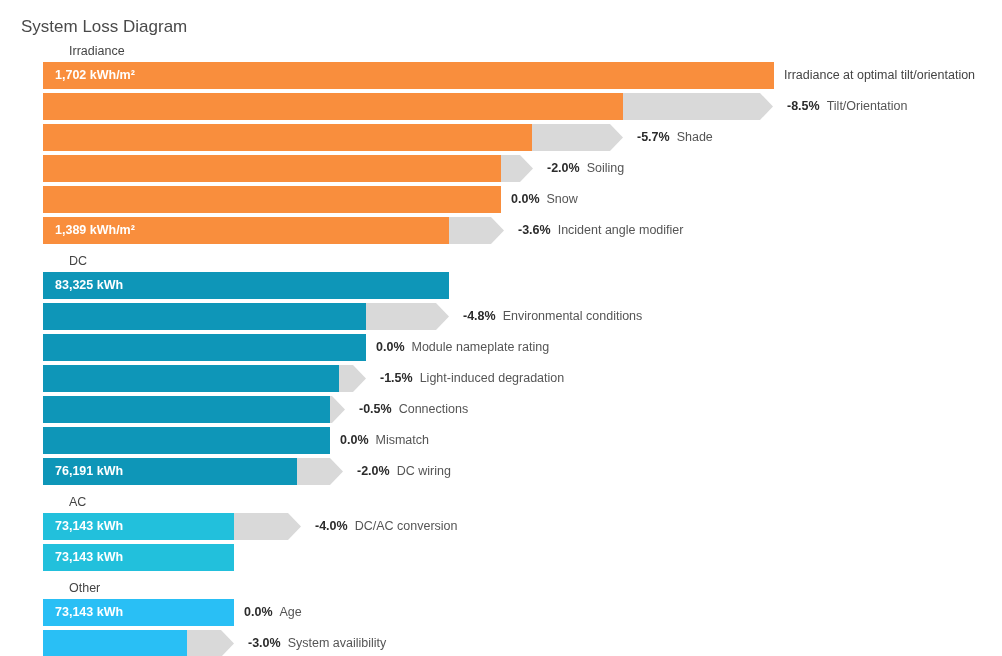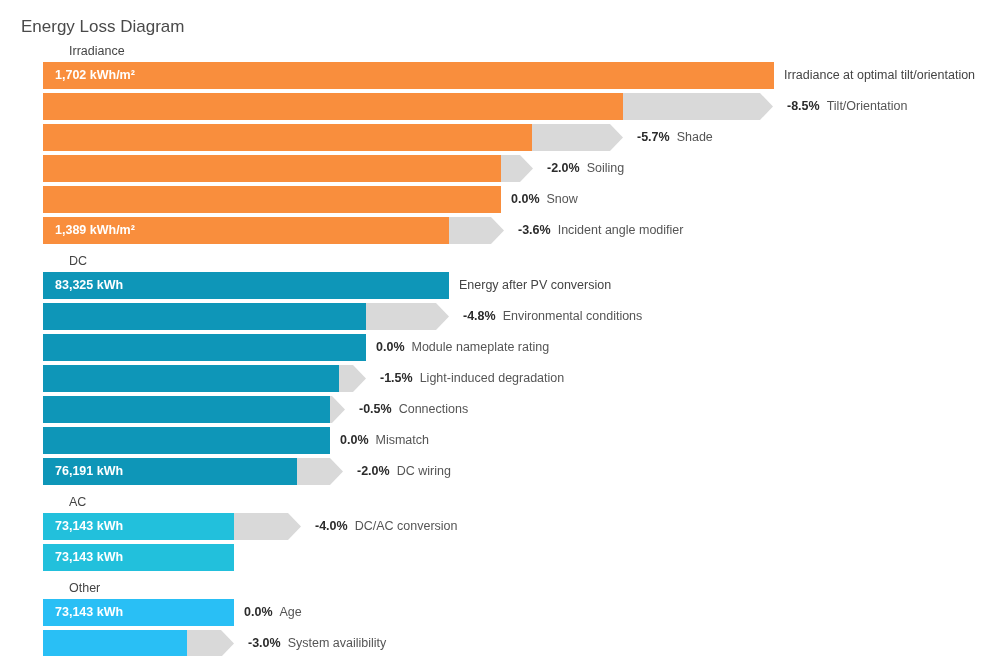--- a/index.html
+++ b/index.html
@@ -95,21 +95,21 @@
   .row-caption.plain .lbl {
     margin-left: 0;
     color: #444444;
   }
 </style>
 </head>
 <body>
 
 <div id="diagram">
 
-  <div class="page-title">Energy Loss Diagram</div>
+  <div class="page-title">System Loss Diagram</div>
 
   <div id="sections-host">
       <div class="section" style="top: 44px;">
         <div class="section-label">Irradiance</div>
         <div class="row" style="top: 18px; width: 1002px;">
           <div class="bar" style="width: 731px; background: rgb(249, 142, 61);"></div>
           <div class="bar-value" style="left: 33px;">1,702 kWh/m²</div>
           <div class="row-caption plain" style="left: 762px;"><span class="lbl">Irradiance at optimal tilt/orientation</span></div>
         </div>
         <div class="row" style="top: 49px; width: 1002px;">
@@ -136,21 +136,20 @@
           <div class="bar-value" style="left: 33px;">1,389 kWh/m²</div>
           <div class="loss-arrow pointed" style="left: 427px; width: 55px; background: rgb(217, 217, 217);"></div>
           <div class="row-caption" style="left: 496px;"><span class="pct">-3.6%</span><span class="lbl">Incident angle modifier</span></div>
         </div>
       </div>
       <div class="section" style="top: 254px;">
         <div class="section-label">DC</div>
         <div class="row" style="top: 18px; width: 1002px;">
           <div class="bar" style="width: 406px; background: rgb(14, 150, 184);"></div>
           <div class="bar-value" style="left: 33px;">83,325 kWh</div>
-          <div class="row-caption plain" style="left: 437px;"><span class="lbl">Energy after PV conversion</span></div>
         </div>
         <div class="row" style="top: 49px; width: 1002px;">
           <div class="bar" style="width: 323px; background: rgb(14, 150, 184);"></div>
           <div class="loss-arrow pointed" style="left: 344px; width: 83px; background: rgb(217, 217, 217);"></div>
           <div class="row-caption" style="left: 441px;"><span class="pct">-4.8%</span><span class="lbl">Environmental conditions</span></div>
         </div>
         <div class="row" style="top: 80px; width: 948px;">
           <div class="bar" style="width: 323px; background: rgb(14, 150, 184);"></div>
           <div class="row-caption" style="left: 354px;"><span class="pct">0.0%</span><span class="lbl">Module nameplate rating</span></div>
         </div>

